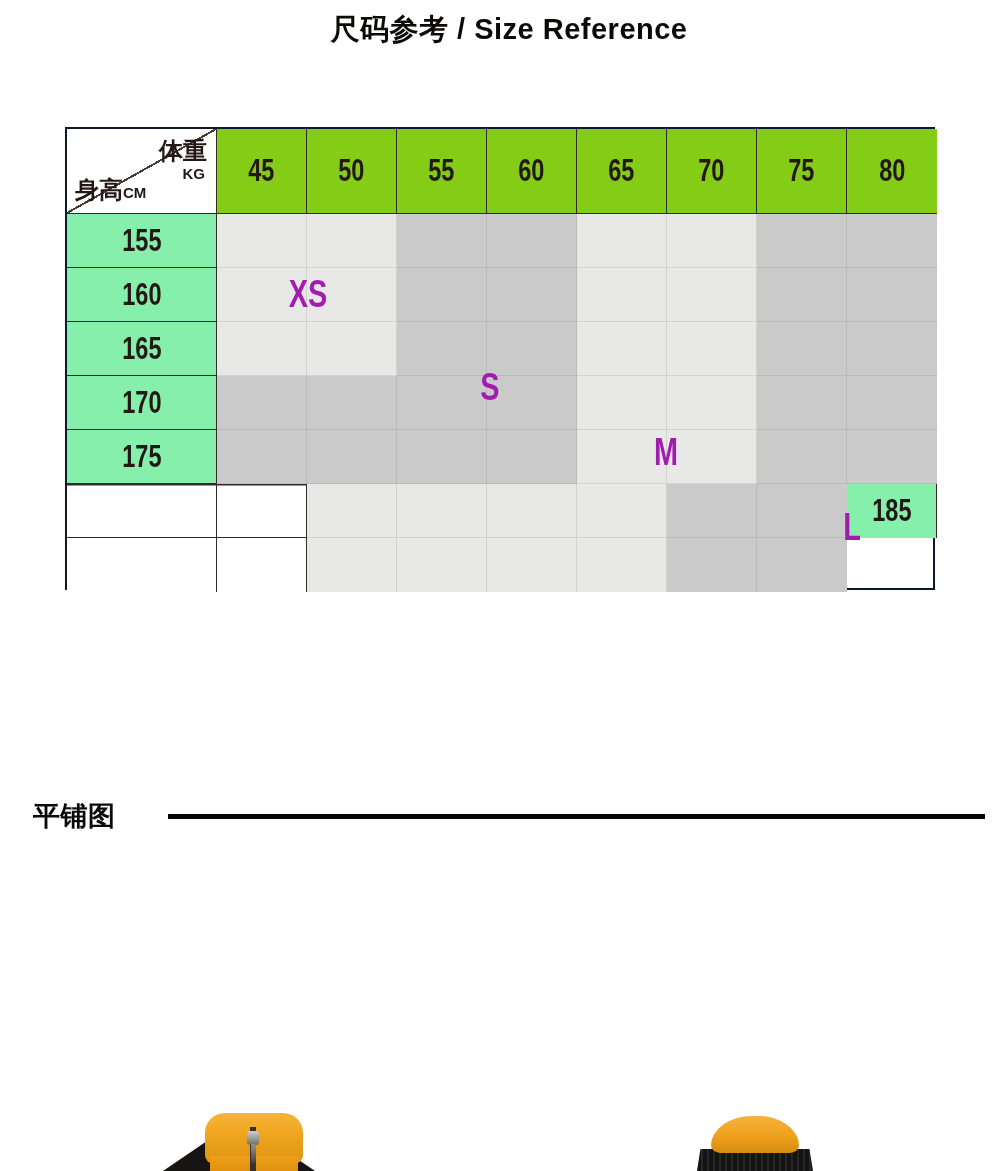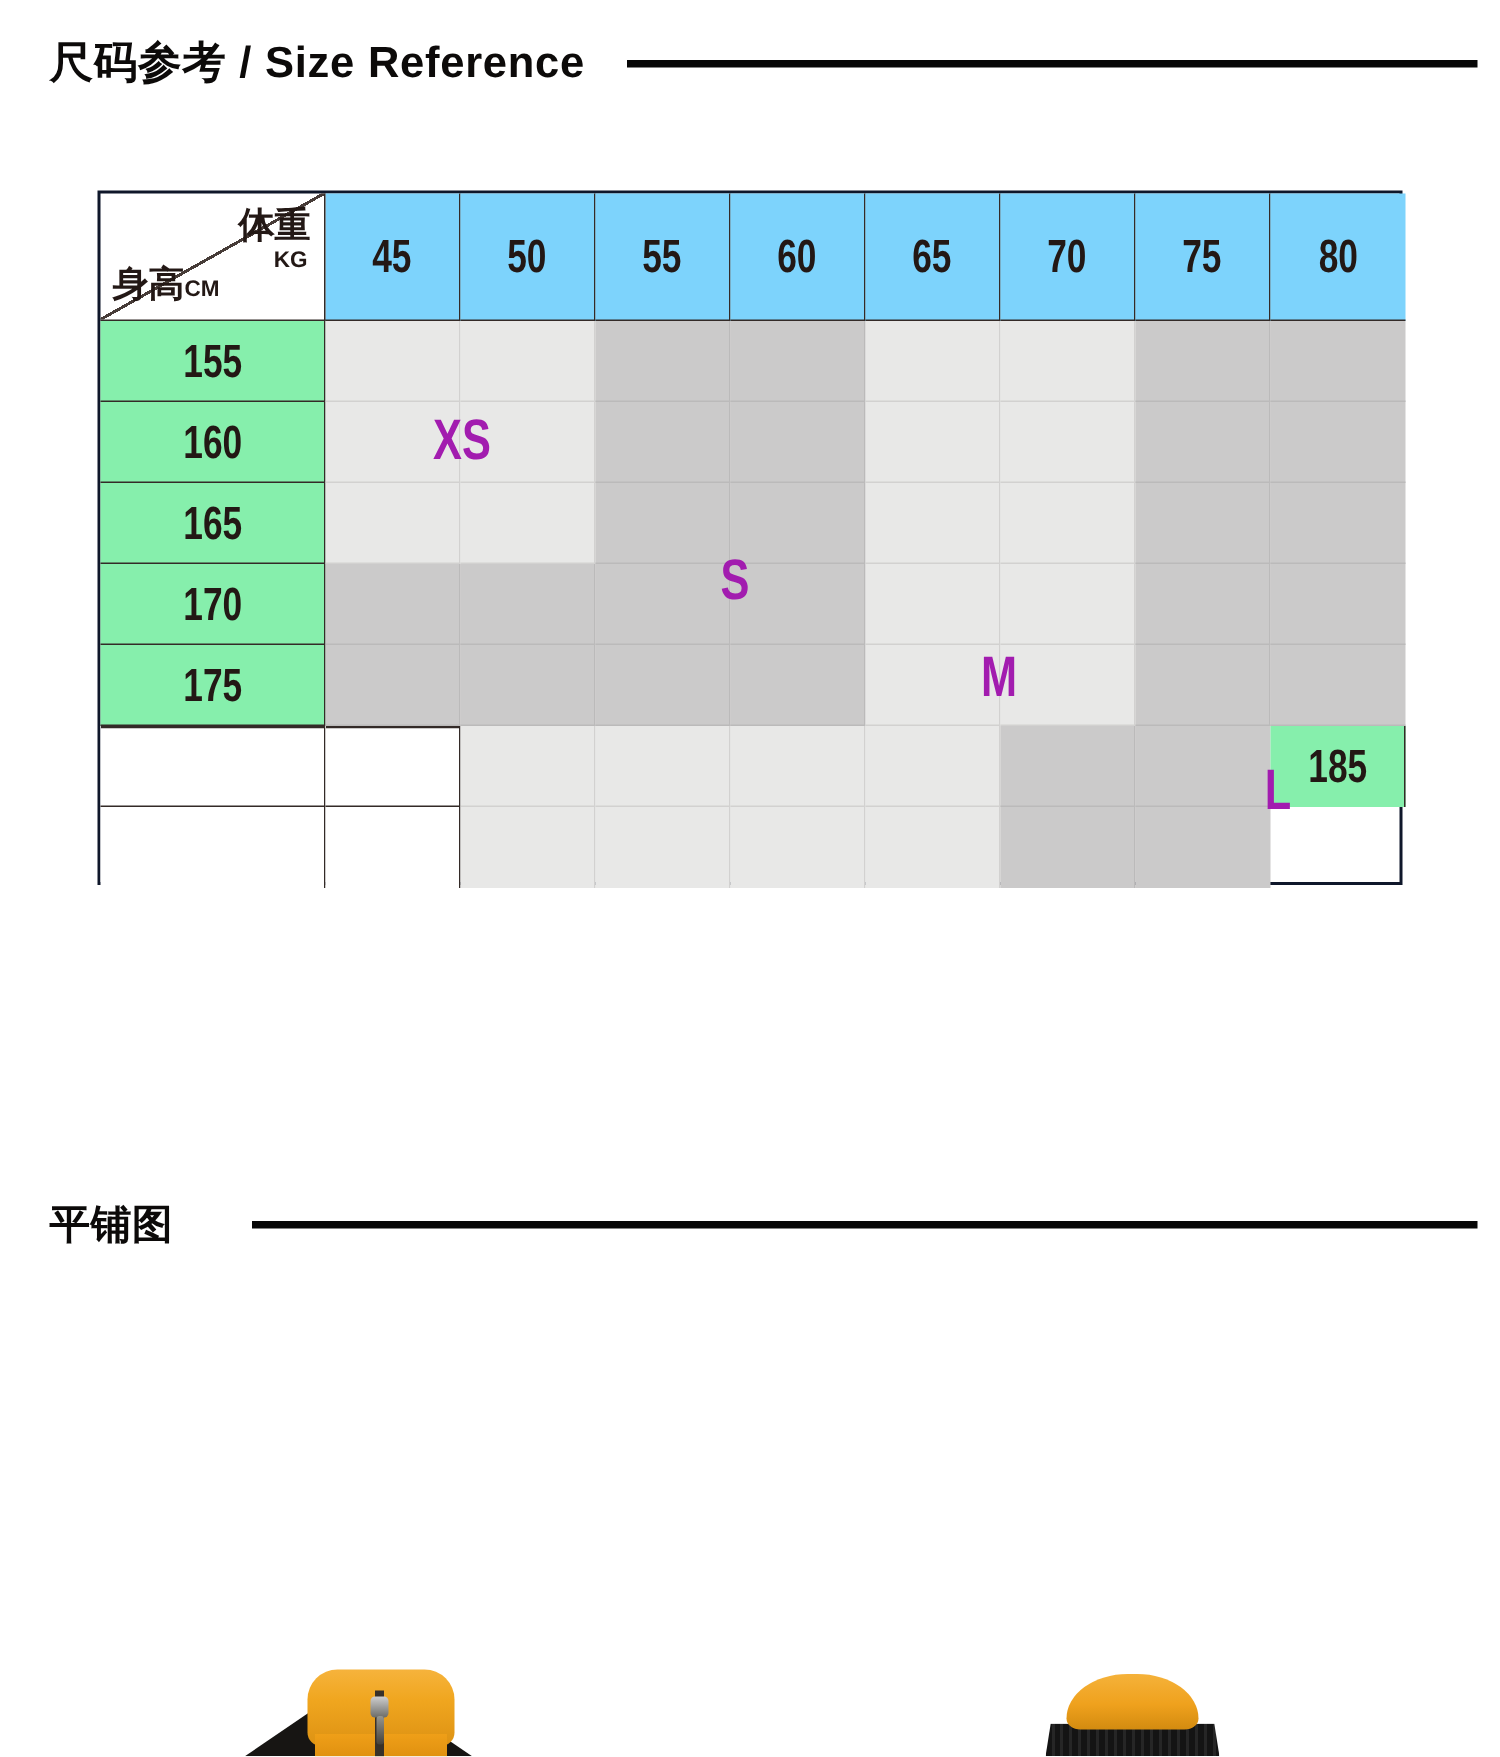--- a/index.html
+++ b/index.html
@@ -5,40 +5,40 @@
   html,body { margin:0; padding:0; background:#ffffff; }
   .page {
     position:relative; width:1000px; height:1171px; overflow:hidden;
     background:#ffffff; color:#231815;
     font-family:"Liberation Sans", sans-serif;
   }
 
   
   .sec-head { position:absolute; left:33px; right:15px; display:flex; align-items:center; }
   .sec-head .title { margin:0; font-weight:bold; color:#0c0a09; letter-spacing:0.5px; white-space:nowrap; }
-  .head-size { top:22px; }
+  .head-size { top:10px;flex-direction:column; }
   .head-size .title { font-size:29px; }
   .head-flat { top:798px; }
   .head-flat .title { font-size:27px;font-family:Liberation Mono, monospace; }
   .rule { flex:1; height:5px; background:#070707; }
   .head-size .rule { margin-left:28px; }
   .head-flat .rule { margin-left:52px; }
 
   
   .size-table-wrap { position:absolute; left:65px; top:127px; width:870px; height:463px; }
   .size-table {
     display:grid; width:100%; height:100%; box-sizing:border-box;
     grid-template-columns:150px repeat(8,90px);
     grid-template-rows:85px repeat(7,54px);
     border:2px solid #0f172a; background:#ffffff;
   }
   .cell { box-sizing:border-box; display:flex; align-items:center; justify-content:center; }
   .head-cell {
     border-right:1.5px solid #332a27; border-bottom:1.5px solid #332a27;
-    font-size:31px; font-weight:bold; background:#7dd3fc;
+    font-size:31px; font-weight:bold; background:#84cc16;
   }
   .row-head {
     border-right:1.5px solid #332a27; border-bottom:1.5px solid #332a27;
     font-size:31px; font-weight:bold; background:#86efac;
   }
   .corner {
     position:relative; border-right:1.5px solid #332a27; border-bottom:1.5px solid #332a27;
     background-image:linear-gradient(to bottom right,
       transparent calc(50% - 1px), #473c38 calc(50% - 1px),
       #473c38 calc(50% + 1px), transparent calc(50% + 1px));

